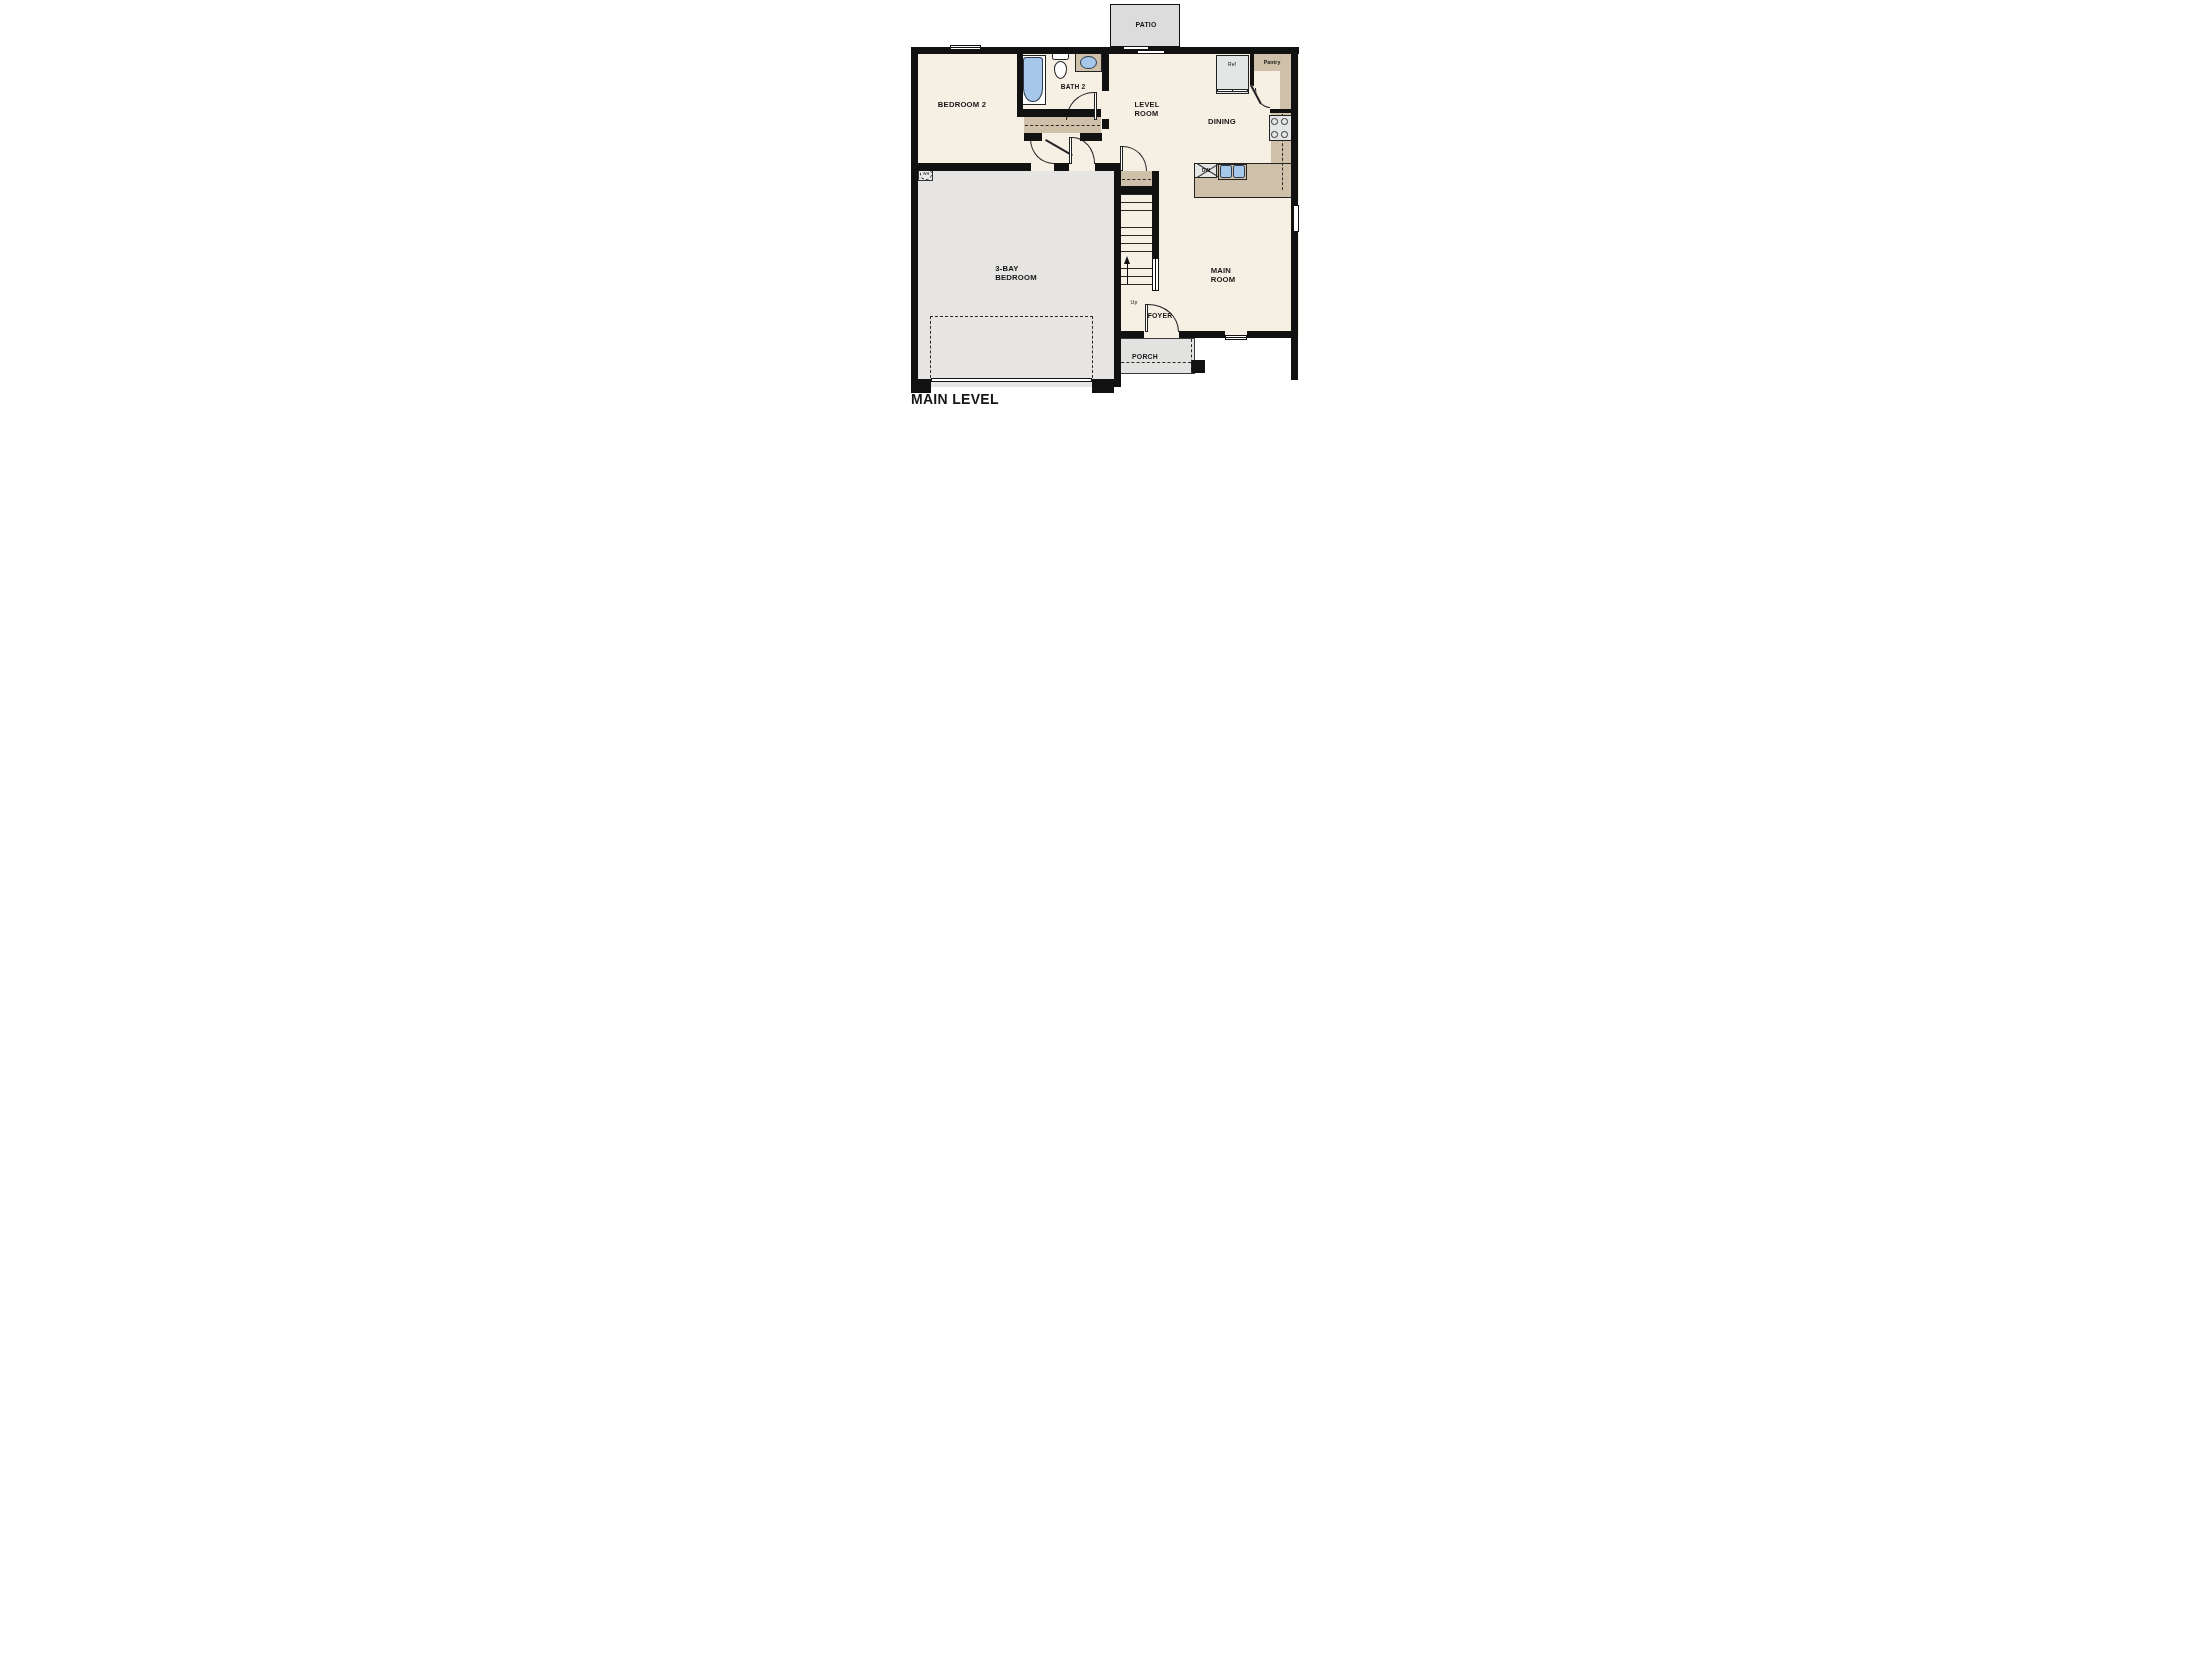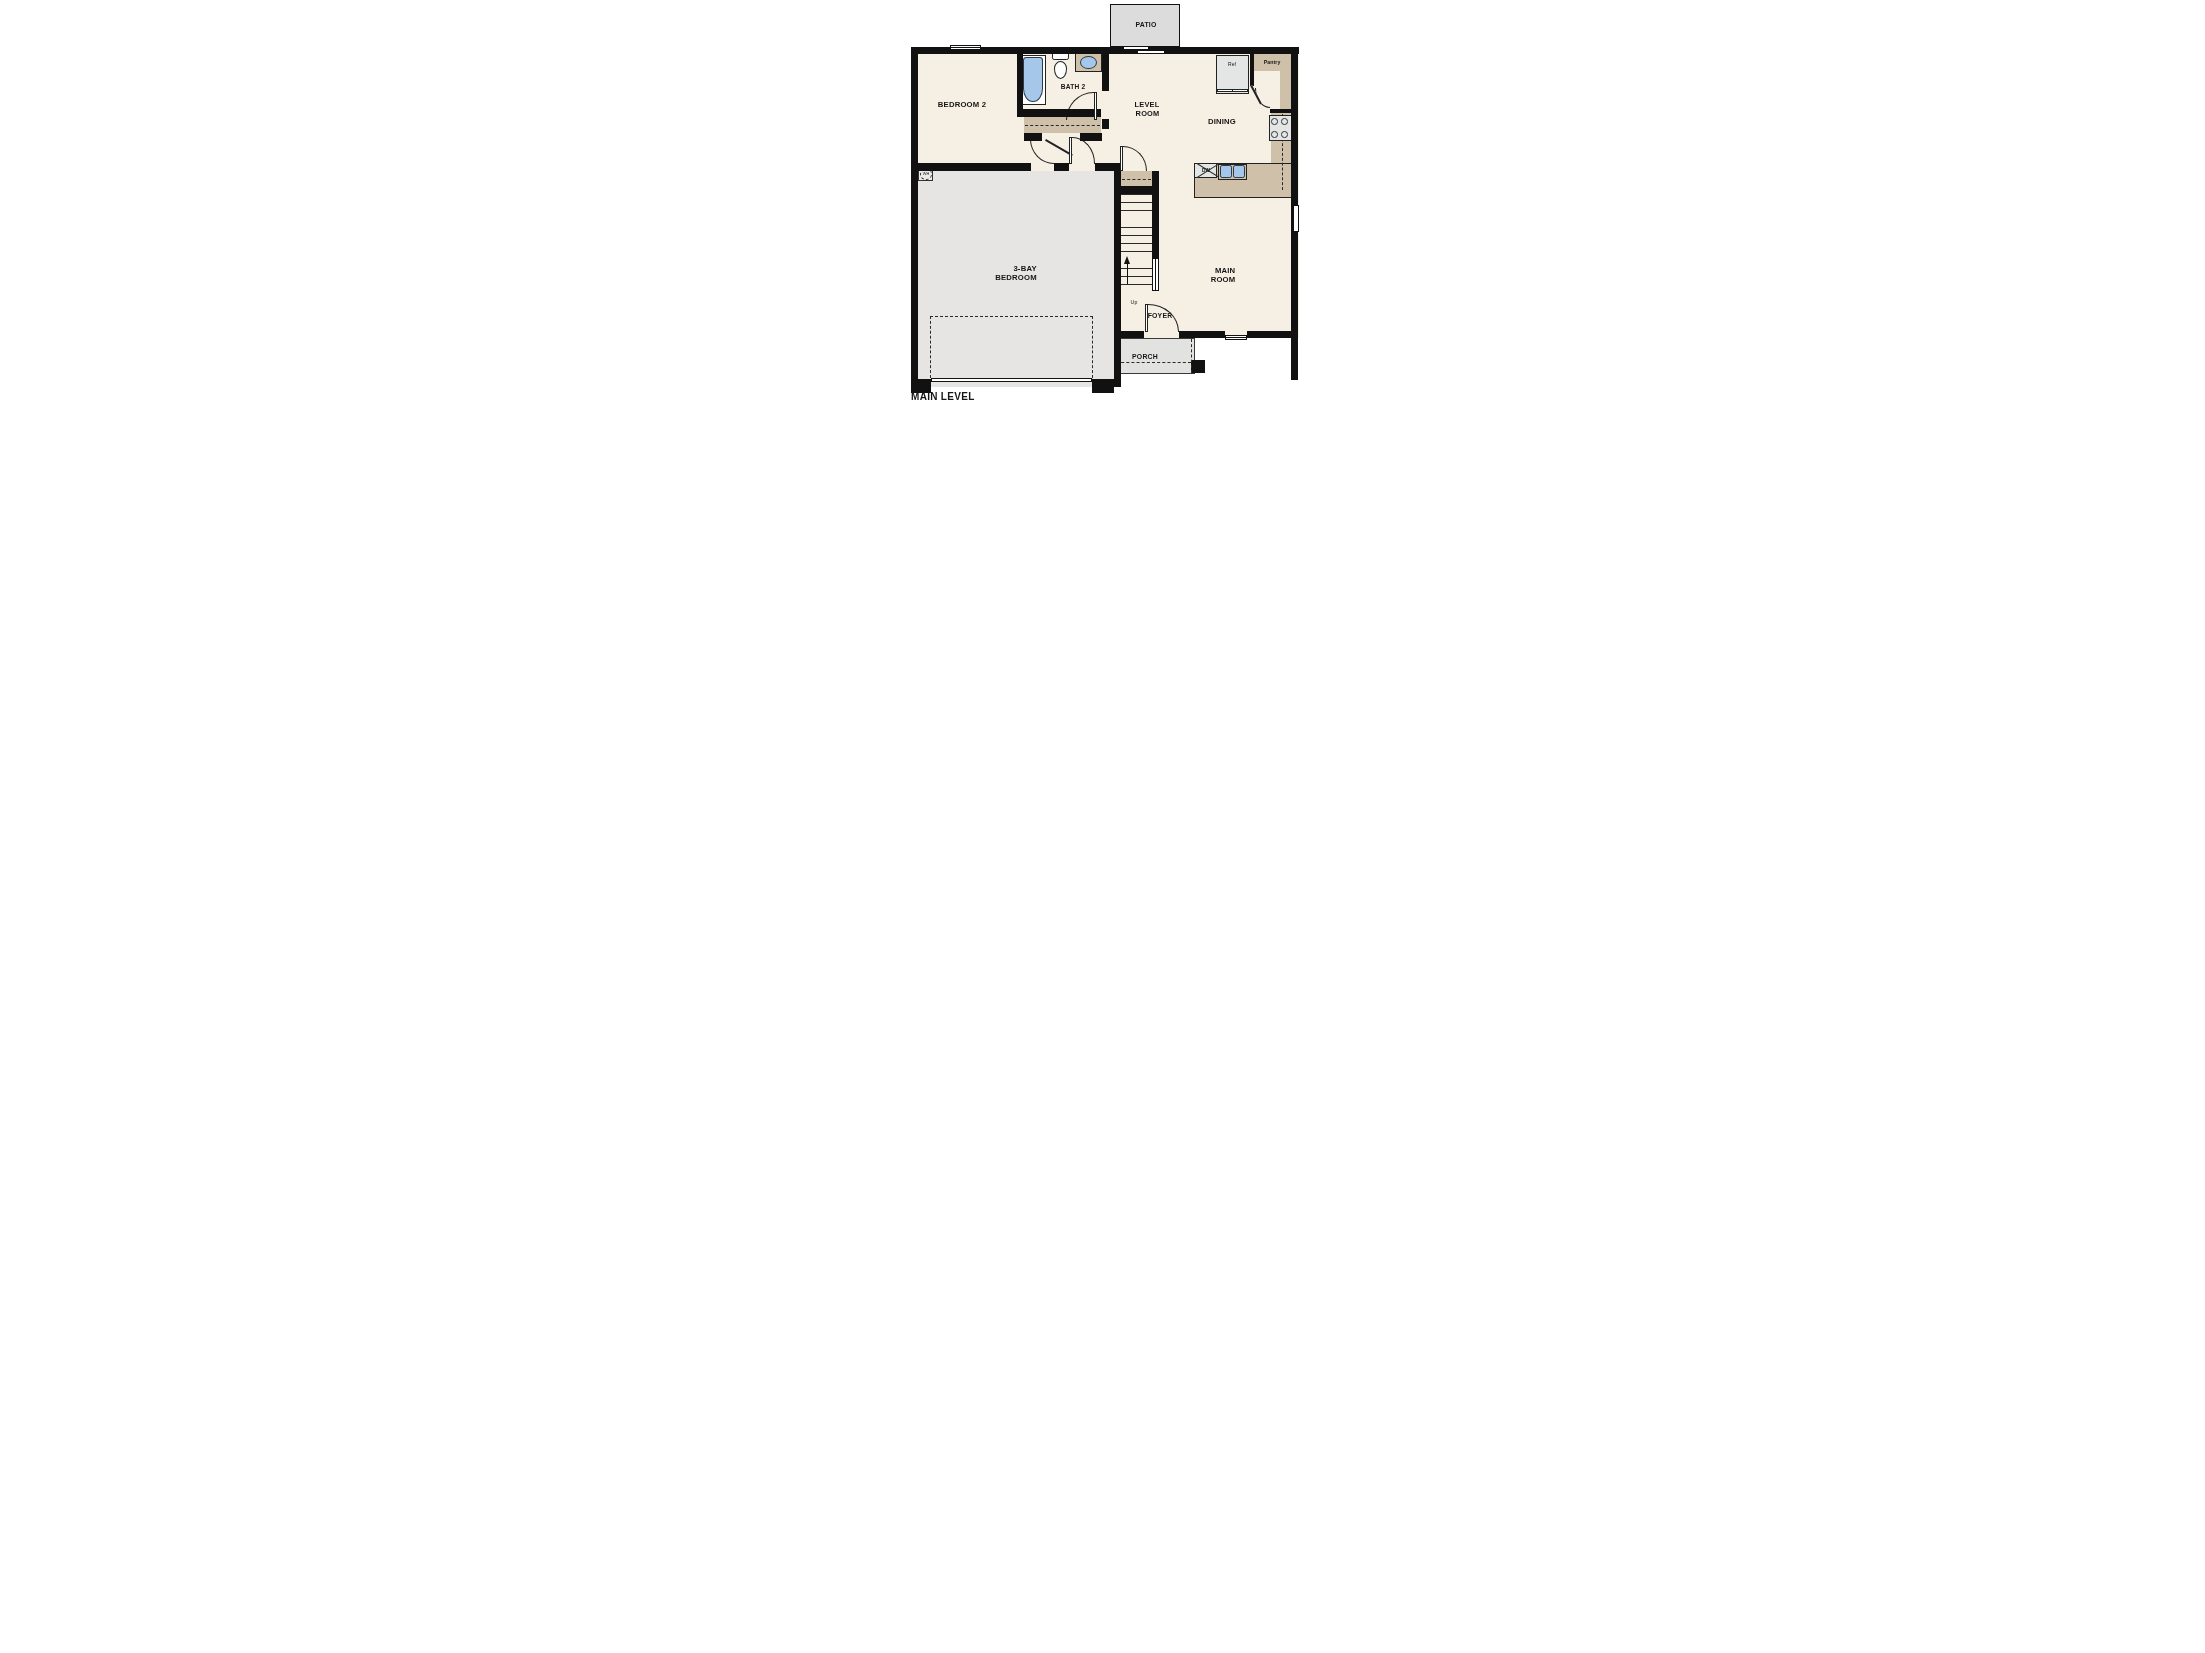--- a/index.html
+++ b/index.html
@@ -19,21 +19,21 @@
   .win{position:absolute;background:#fff;border:0.7px solid var(--wall);z-index:6;box-sizing:border-box;}
   .win.h{background:linear-gradient(to bottom,#fff 0 42%,var(--wall) 42% 58%,#fff 58%);}
   .win.v{background:linear-gradient(to right,#fff 0 42%,var(--wall) 42% 58%,#fff 58%);}
   .leaf{position:absolute;background:#fff;border:0.7px solid var(--line);z-index:6;box-sizing:border-box;}
   .arc{position:absolute;z-index:3;box-sizing:border-box;border:0 solid var(--line);}
   .arc.tl{border-top:0.8px solid var(--line);border-left:0.8px solid var(--line);border-top-left-radius:100% 100%;}
   .arc.tr{border-top:0.8px solid var(--line);border-right:0.8px solid var(--line);border-top-right-radius:100% 100%;}
   .arc.bl{border-bottom:0.8px solid var(--line);border-left:0.8px solid var(--line);border-bottom-left-radius:100% 100%;}
   .dash-h{position:absolute;border-top:1.1px dashed #2a2a2a;z-index:3;}
   .dash-v{position:absolute;border-left:1.1px dashed #2a2a2a;z-index:3;}
-  .lbl{position:absolute;z-index:7;color:#161616;font-weight:bold;text-align:right;
+  .lbl{position:absolute;z-index:7;color:#161616;font-weight:bold;text-align:left;
        transform:translate(-50%,-50%);letter-spacing:0.2px;line-height:1.18;white-space:nowrap;}
   .treads{position:absolute;z-index:1;
       background:repeating-linear-gradient(to bottom,#2a2a2a 0 0.8px,var(--room-cream) 0.8px 8.2px);}
   .fix{position:absolute;box-sizing:border-box;z-index:3;}
   .xl{position:absolute;height:0.7px;background:#333;z-index:3;}
   .burner{position:absolute;width:6.6px;height:6.6px;border:0.8px solid #333;border-radius:50%;
           box-sizing:border-box;background:transparent;z-index:4;}
 </style>
 </head>
 <body>
@@ -163,15 +163,15 @@
   <div class="lbl" style="left:189px;top:273px;font-size:7.7px;">
     <div>3-BAY</div>
     <div>BEDROOM</div>
   </div>
   <div class="lbl" style="left:333px;top:316px;font-size:6.9px;">FOYER</div>
   <div class="lbl" style="left:318px;top:357px;font-size:6.9px;">PORCH</div>
   <div class="lbl" style="left:307px;top:302px;font-size:5.2px;font-weight:400;">Up</div>
   <div class="lbl" style="left:99px;top:174px;font-size:3.9px;font-weight:400;letter-spacing:0;">WH</div>
   <div class="lbl" style="left:379px;top:171px;font-size:4.7px;font-weight:600;letter-spacing:0;">DW</div>
 
-  <div class="lbl" style="left:84px;top:391px;transform:none;text-align:left;font-size:10px;letter-spacing:0.3px;">MAIN LEVEL</div>
+  <div class="lbl" style="left:84px;top:391px;transform:none;text-align:left;font-size:14px;letter-spacing:0.3px;">MAIN LEVEL</div>
 </div>
 
 
 </body></html>

